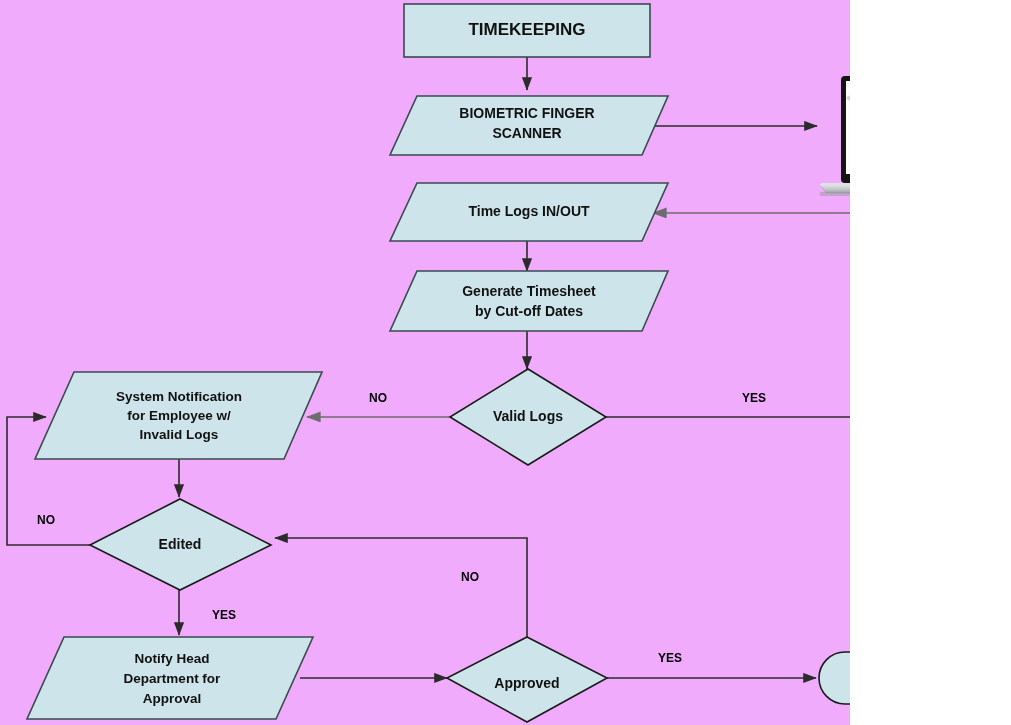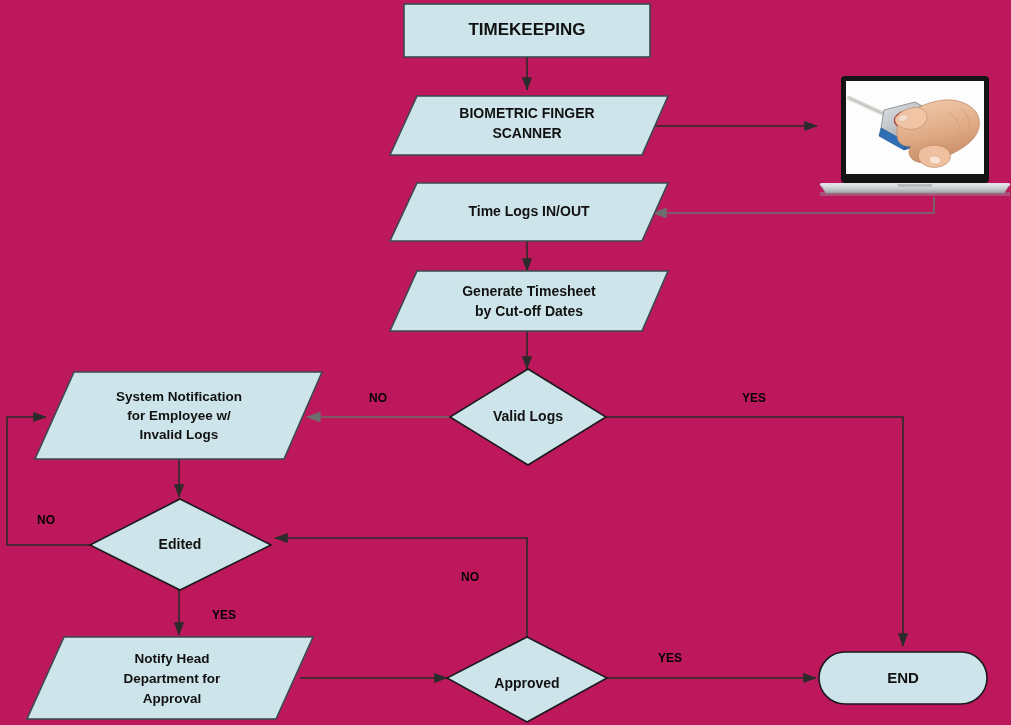--- a/index.html
+++ b/index.html
@@ -6,23 +6,23 @@
   html, body {
     margin: 0;
     padding: 0;
     background: #ffffff;
   }
   body {
     font-family: "Liberation Sans", sans-serif;
   }
   #canvas {
     position: relative;
-    width: 1011px;
+    width: 850px;
     height: 725px;
-    background: #be185d;
+    background: #f0abfc;
     overflow: hidden;
   }
   #flow-svg {
     position: absolute;
     left: 0;
     top: 0;
     width: 1011px;
     height: 725px;
   }
   .node-label {

